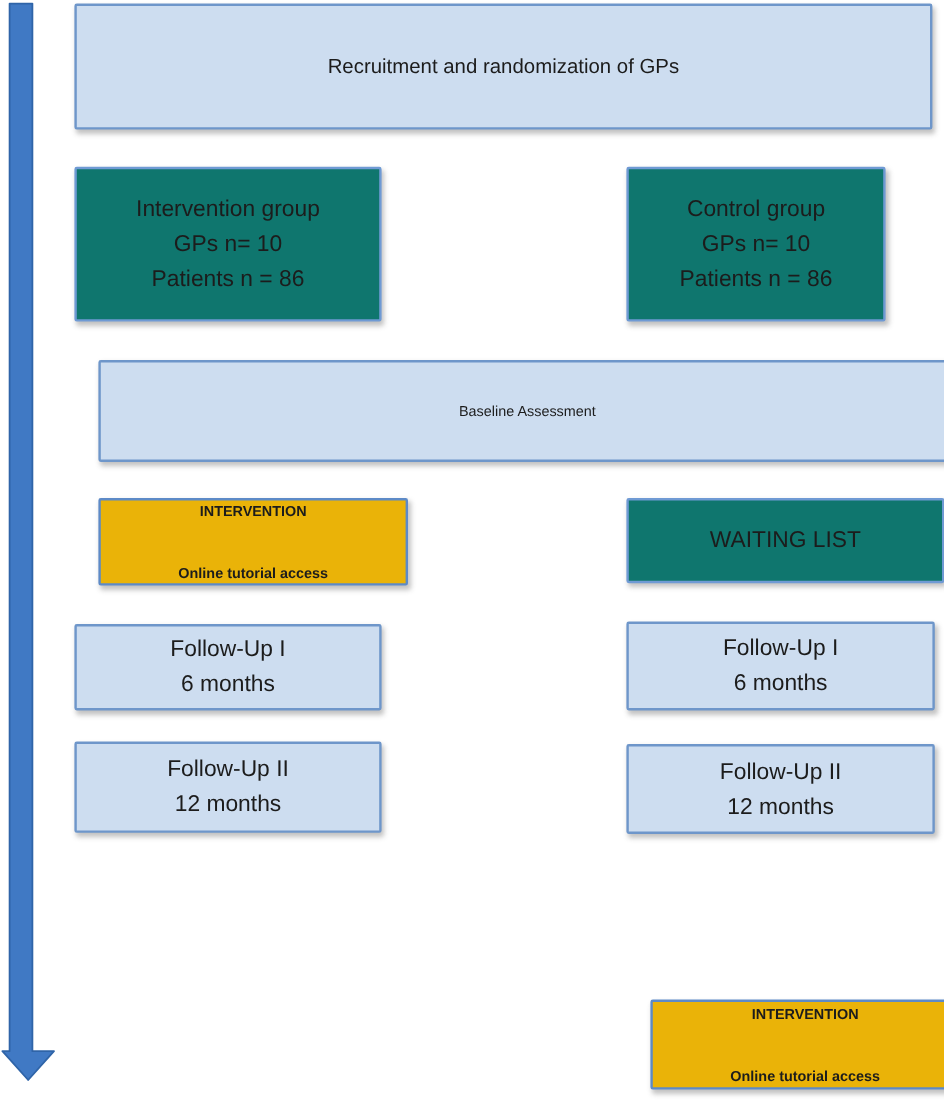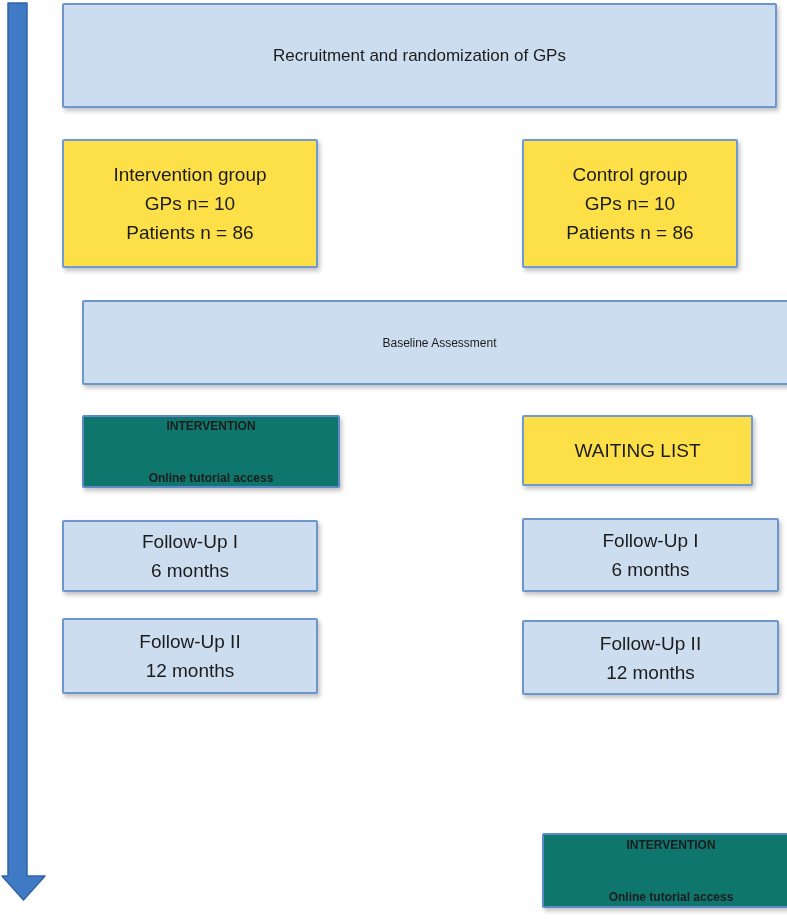--- a/index.html
+++ b/index.html
@@ -22,35 +22,35 @@
     display: flex;
     flex-direction: column;
     justify-content: center;
     align-items: center;
     text-align: center;
     border: 2px solid #6e96ca;
     border-radius: 2px;
     box-shadow: 2px 3px 4px rgba(120,120,120,0.45);
   }
   .fill-blue   { background: #cdddf0; }
-  .fill-white  { background: #fde047; border-color: #6f9ad4; }
-  .fill-purple { background: #0f766e; border-color: #5d8ac7; gap: 24px; }
+  .fill-white  { background: #0f766e; border-color: #6f9ad4; }
+  .fill-purple { background: #eab308; border-color: #5d8ac7; gap: 24px; }
 
   .t17 { font-size: 17px; line-height: 27px; }
   .t18 { font-size: 12px; line-height: 28px; margin-left: 20px; }
   .t19 { font-size: 19px; line-height: 29px; }
   .bold { font-weight: bold; }
 
   
   .recruitment        { left: 62px;  top: 3px;   width: 715px; height: 105px; }
   .intervention-group { left: 62px;  top: 139px; width: 256px; height: 129px; }
   .control-group      { left: 522px; top: 139px; width: 216px; height: 129px; }
   .baseline           { left: 62px;  top: 300px; width: 715px; height: 85px;  }
   .intervention-top   { left: 62px;  top: 415px; width: 258px; height: 73px;  }
-  .waiting-list       { left: 522px; top: 415px; width: 231px; height: 71px;  }
+  .waiting-list       { left: 522px; top: 415px; width: 265px; height: 71px;  }
   .followup1-left     { left: 62px;  top: 520px; width: 256px; height: 72px;  }
   .followup1-right    { left: 522px; top: 518px; width: 257px; height: 74px;  }
   .followup2-left     { left: 62px;  top: 618px; width: 256px; height: 76px;  }
   .followup2-right    { left: 522px; top: 620px; width: 257px; height: 75px;  }
   .evaluation         { left: 62px;  top: 722px; width: 715px; height: 86px;  }
   .intervention-bot   { left: 522px; top: 833px; width: 258px; height: 75px;  }
 
   .arrow-svg {
     position: absolute;
     left: 0;

